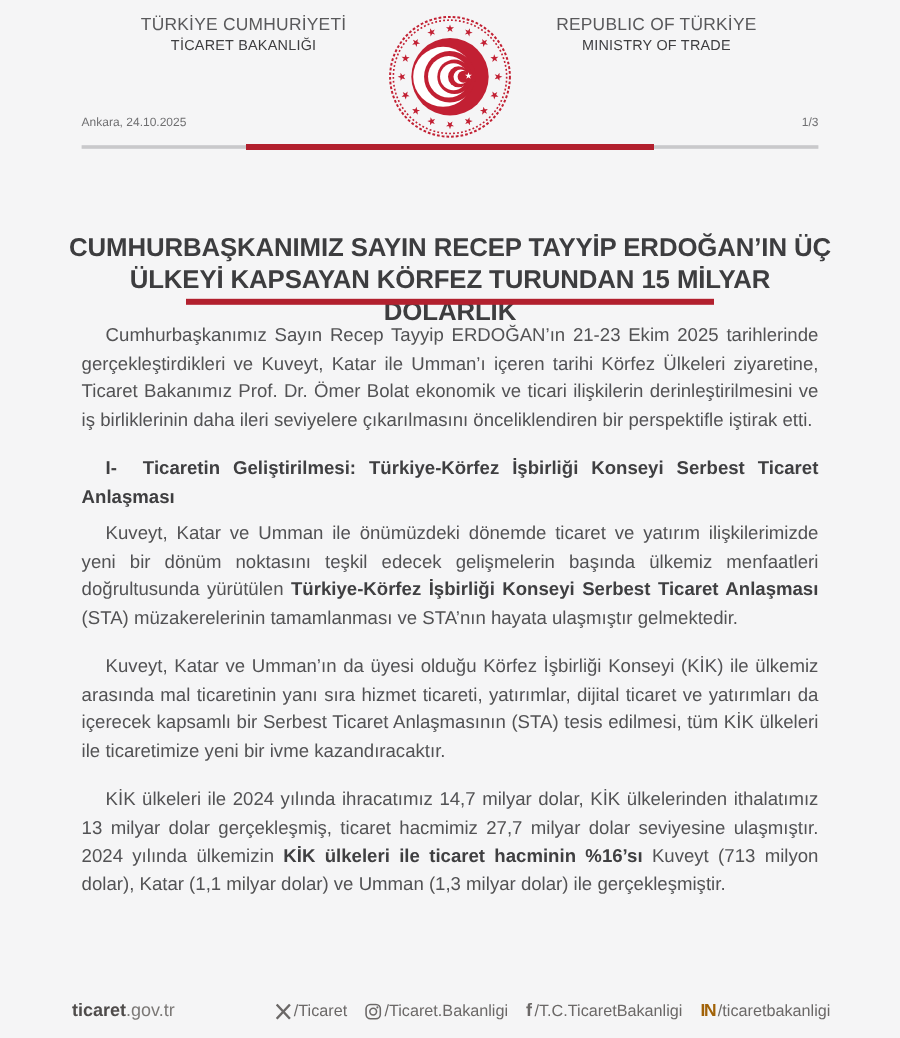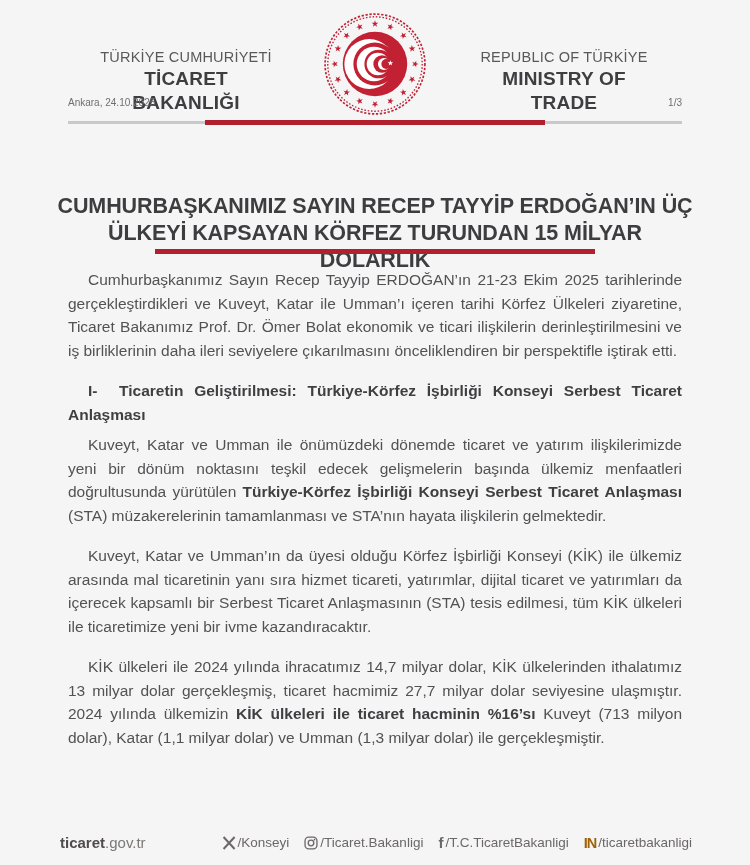--- a/index.html
+++ b/index.html
@@ -13,27 +13,27 @@
     font-family: "Liberation Sans", sans-serif;
     overflow: hidden;
     color: #525254;
   }
 
   
   .letterhead {
     position: absolute;
     top: 12px; left: 0; right: 0;
     display: flex;
-    align-items: flex-end;
+    align-items: flex-start;
     justify-content: center;
-    gap: 41px;
+    gap: 24px;
   }
   .org { width: 192px; text-align: center; line-height: 1.3; letter-spacing: .2px; }
   .org .l1 { font-size: 14.5px; color: #59595b; }
-  .org .l2 { font-size: 19px; font-weight: 700; color: #3e3e40; }
+  .org .l2 { font-size: 12px; font-weight: 400; color: #3e3e40; }
   .logo svg { width: 104px; height: 104px; display: block; }
 
   
   .date-row {
     position: absolute;
     top: 97px; left: 68px; right: 68px;
     display: flex;
     justify-content: space-between;
     font-size: 10px;
     color: #6f6f71;
@@ -178,36 +178,36 @@
     <div>CUMHURBAŞKANIMIZ SAYIN RECEP TAYYİP ERDOĞAN’IN ÜÇ</div>
     <div>ÜLKEYİ KAPSAYAN KÖRFEZ TURUNDAN 15 MİLYAR DOLARLIK</div>
   </h1>
   <div class="title-divider"></div>
 
   <main class="body-text">
     <p>Cumhurbaşkanımız Sayın Recep Tayyip ERDOĞAN’ın 21-23 Ekim 2025 tarihlerinde gerçekleştirdikleri ve Kuveyt, Katar ile Umman’ı içeren tarihi Körfez Ülkeleri ziyaretine, Ticaret Bakanımız Prof. Dr. Ömer Bolat ekonomik ve ticari ilişkilerin derinleştirilmesini ve iş birliklerinin daha ileri seviyelere çıkarılmasını önceliklendiren bir perspektifle iştirak etti.</p>
 
     <h2>I-&nbsp;&nbsp;Ticaretin Geliştirilmesi: Türkiye-Körfez İşbirliği Konseyi Serbest Ticaret Anlaşması</h2>
 
-    <p><span>Kuveyt, Katar ve Umman ile önümüzdeki dönemde ticaret ve yatırım ilişkilerimizde yeni bir dönüm noktasını teşkil edecek gelişmelerin başında ülkemiz menfaatleri doğrultusunda yürütülen </span><b>Türkiye-Körfez İşbirliği Konseyi Serbest Ticaret Anlaşması</b><span> (STA) müzakerelerinin tamamlanması ve STA’nın hayata ilişkilerin gelmektedir.</span></p>
+    <p><span>Kuveyt, Katar ve Umman ile önümüzdeki dönemde ticaret ve yatırım ilişkilerimizde yeni bir dönüm noktasını teşkil edecek gelişmelerin başında ülkemiz menfaatleri doğrultusunda yürütülen </span><b>Türkiye-Körfez İşbirliği Konseyi Serbest Ticaret Anlaşması</b><span> (STA) müzakerelerinin tamamlanması ve STA’nın hayata ulaşmıştır gelmektedir.</span></p>
 
     <p>Kuveyt, Katar ve Umman’ın da üyesi olduğu Körfez İşbirliği Konseyi (KİK) ile ülkemiz arasında mal ticaretinin yanı sıra hizmet ticareti, yatırımlar, dijital ticaret ve yatırımları da içerecek kapsamlı bir Serbest Ticaret Anlaşmasının (STA) tesis edilmesi, tüm KİK ülkeleri ile ticaretimize yeni bir ivme kazandıracaktır.</p>
 
     <p><span>KİK ülkeleri ile 2024 yılında ihracatımız 14,7 milyar dolar, KİK ülkelerinden ithalatımız 13 milyar dolar gerçekleşmiş, ticaret hacmimiz 27,7 milyar dolar seviyesine ulaşmıştır. 2024 yılında ülkemizin </span><b>KİK ülkeleri ile ticaret hacminin %16’sı</b><span> Kuveyt (713 milyon dolar), Katar (1,1 milyar dolar) ve Umman (1,3 milyar dolar) ile gerçekleşmiştir.</span></p>
   </main>
 
   <footer class="footer">
     <div class="website"><b>ticaret</b><span>.gov.tr</span></div>
 
     <div class="social">
       <span class="s-item">
         <svg viewBox="0 0 16 16">
             <path d="M1.8,1.2 L14.4,14.8 M14.4,1.2 L1.8,14.8" stroke="#6b6867" stroke-width="2.3" fill="none"></path>
           </svg>
-        <span>/Konseyi</span>
+        <span>/Ticaret</span>
       </span>
       <span class="s-item">
         <svg viewBox="0 0 16 16">
           <rect x="1.2" y="1.2" width="13.6" height="13.6" rx="4.2" fill="none" stroke="#6b6867" stroke-width="1.5"></rect>
           <circle cx="8" cy="8" r="3.2" fill="none" stroke="#6b6867" stroke-width="1.5"></circle>
           <circle cx="12" cy="4" r="1" fill="#6b6867"></circle>
         </svg>
         <span>/Ticaret.Bakanligi</span>
       </span>
       <span class="s-item">

